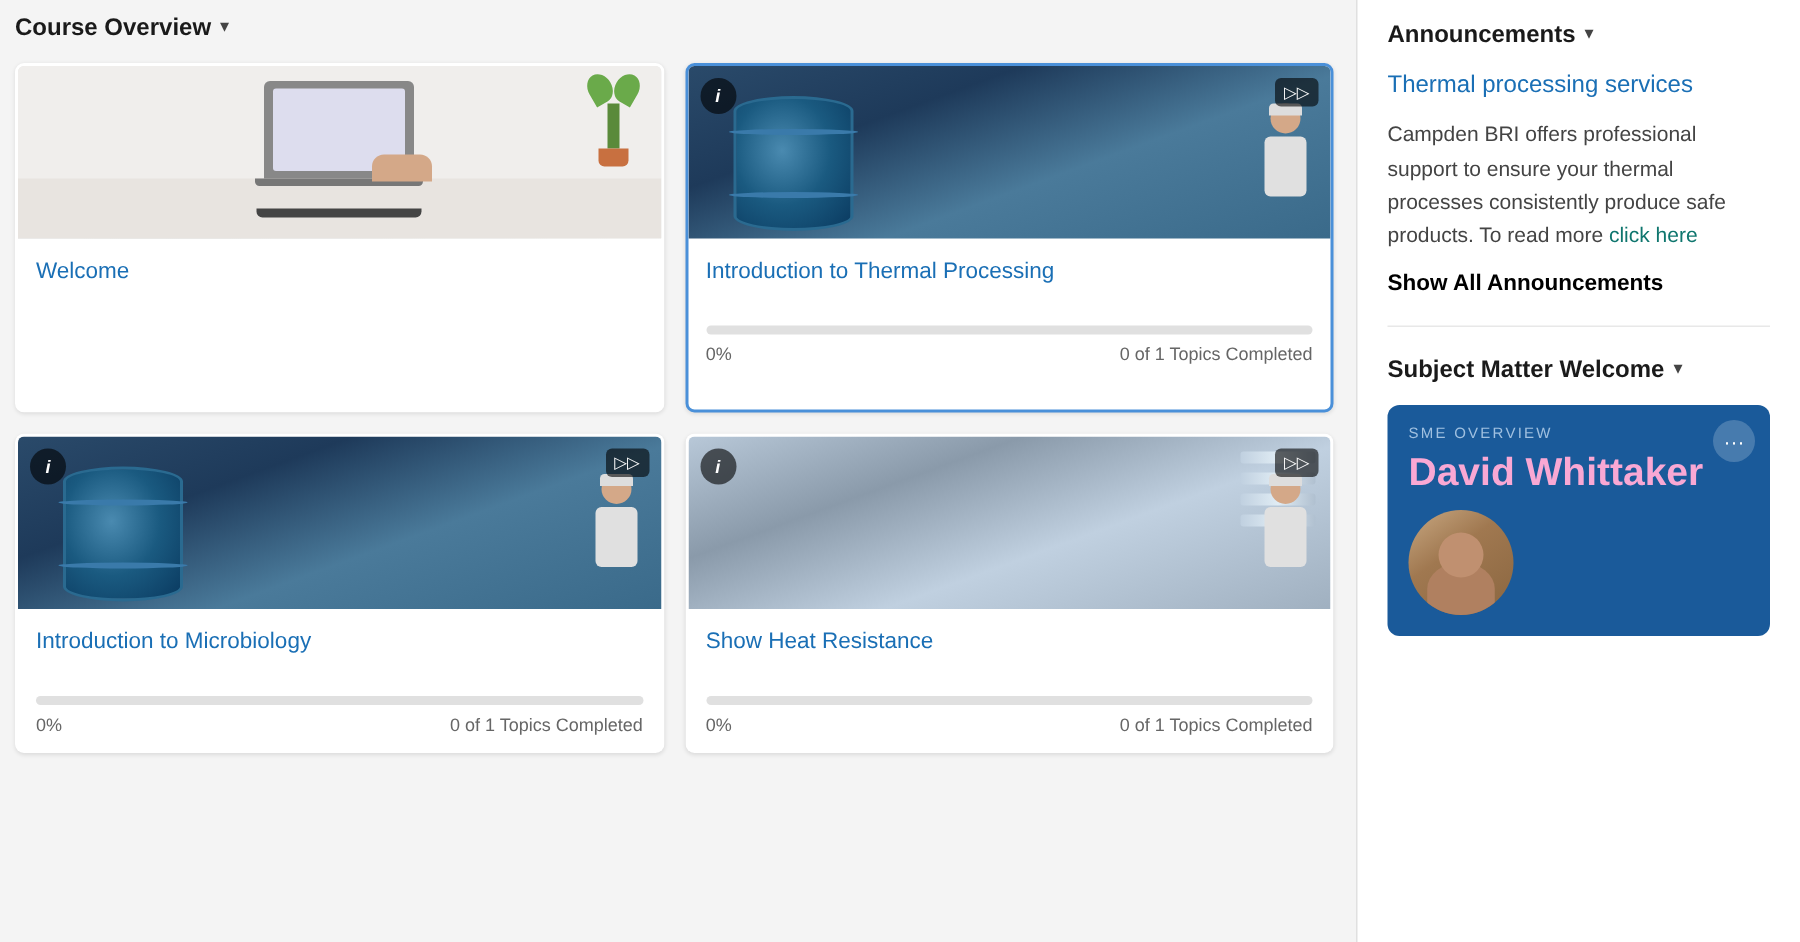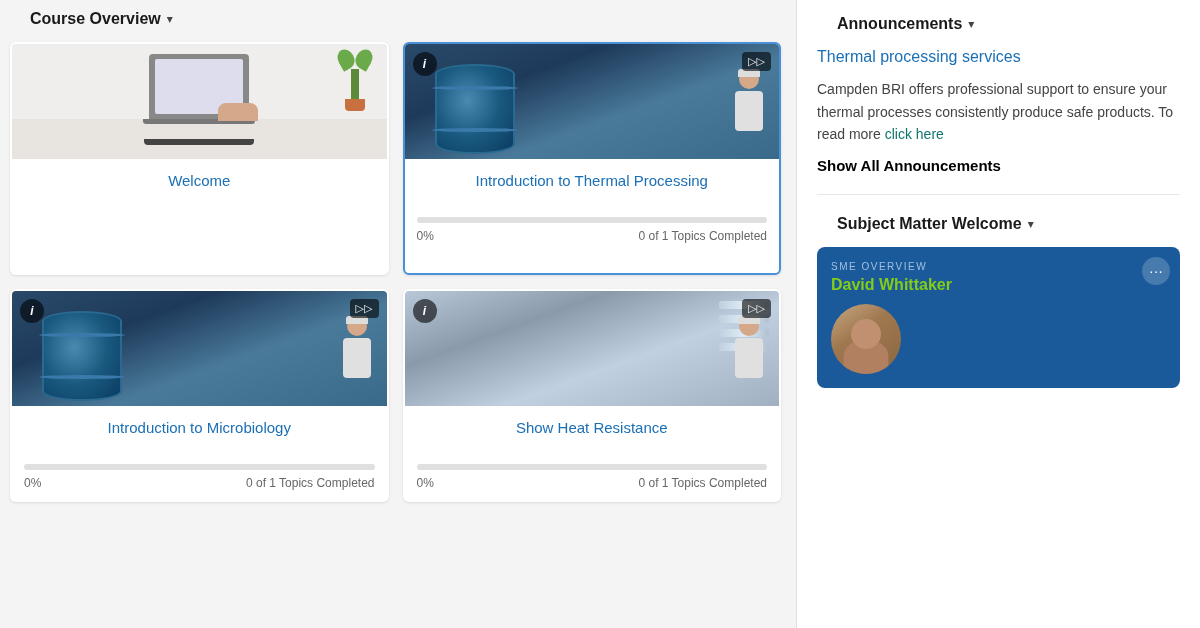--- a/index.html
+++ b/index.html
@@ -12,34 +12,32 @@
       display: flex;
     }
 
     .main-area {
       flex: 1;
       padding: 10px 15px 10px 10px;
       background: #f4f4f4;
     }
 
     .right-panel {
-      width: 404px;
+      width: 296px;
       background: #fff;
       padding: 15px 20px;
       border-left: 1px solid #e0e0e0;
       overflow-y: auto;
     }
 
     
     .section-header {
       display: flex;
-      align-items: center;
       gap: 6px;
       margin-bottom: 14px;
-      margin-left: 20px;
     }
     .section-header-title {
       font-size: 16px;
       font-weight: 600;
       color: #1a1a1a;
     }
     .chevron-icon {
       font-size: 12px;
       color: #444;
     }
@@ -185,21 +183,20 @@
       right: 8px;
       background: rgba(0,0,0,0.6);
       border-radius: 4px;
       padding: 3px 6px;
       color: #fff;
       font-size: 11px;
     }
 
     .card-body {
       padding: 12px 12px 10px;
-      text-align: center;
     }
 
     .card-title {
       font-size: 15px;
       color: #1a6fb5;
       font-weight: 500;
       margin-bottom: 10px;
       line-height: 1.3;
       min-height: 36px;
     }
@@ -282,23 +279,23 @@
 
     .sme-label {
       font-size: 10px;
       color: #a0c0e0;
       letter-spacing: 1.5px;
       text-transform: uppercase;
       margin-bottom: 4px;
     }
 
     .sme-name {
-      font-size: 16px;
+      font-size: 26px;
       font-weight: 700;
-      color: #84cc16;
+      color: #f9a8d4;
       margin-bottom: 10px;
     }
 
     .sme-menu-btn {
       position: absolute;
       top: 10px;
       right: 10px;
       background: rgba(255,255,255,0.2);
       border-radius: 50%;
       width: 28px;

